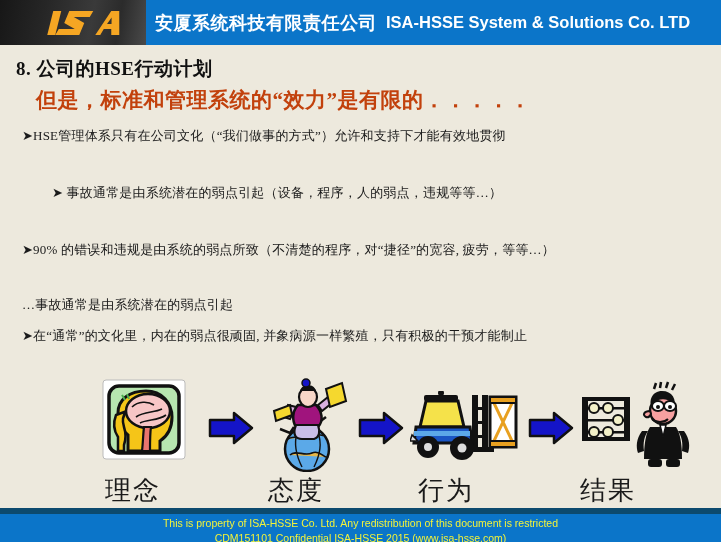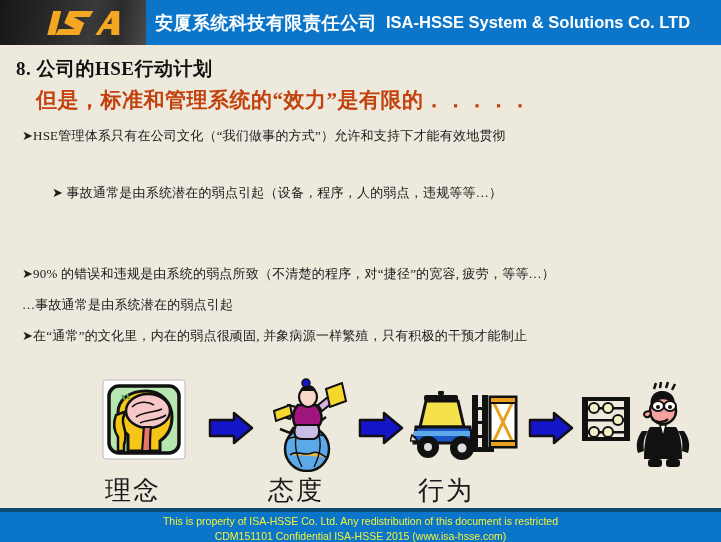--- a/index.html
+++ b/index.html
@@ -102,21 +102,21 @@
     left: 22px;
     width: 684px;
     font-family: "Liberation Serif", "DejaVu Serif", serif;
     font-size: 13px;
     color: #1A1A1A;
     line-height: 25px;
     letter-spacing: 0.2px;
   }
   .b1 { top: 78px; }
   .b2 { top: 135px; margin-left: 30px; }
-  .b3 { top: 192px; margin-top: 24px; }
+  .b3 { top: 192px; }
   .b4 { top: 247px; }
   .b5 { top: 278px; }
 
   
   .strip {
     position: absolute;
     left: 0;
     top: 332px;
     width: 721px;
     height: 100px;
@@ -154,21 +154,21 @@
   .c4 { left: 580px; }
 
   
   .footer {
     position: absolute;
     left: 0;
     top: 508px;
     width: 721px;
     height: 34px;
     background: #0B75C9;
-    border-top: 4px solid #0c4a6e;
+    border-top: 6px solid #0c4a6e;
     text-align: center;
     padding-top: 2px;
     box-sizing: border-box;
   }
   .footer-line {
     font-family: "Liberation Sans", "DejaVu Sans", sans-serif;
     font-size: 10.5px;
     color: #F3F33A;
     line-height: 15px;
     white-space: nowrap;
@@ -318,20 +318,21 @@
         <rect x="88" y="78" width="14" height="8" rx="3" fill="#111111"></rect>
       </svg>
     </div>
 
   </div>
 
   <div class="captions">
     <div class="caption c1">理念</div>
     <div class="caption c2">态度</div>
     <div class="caption c3">行为</div>
+    <div class="caption c4">结果</div>
   </div>
 
 </div>
 
 <div class="footer">
   <div class="footer-line">This is property of ISA-HSSE Co. Ltd. Any redistribution of this document is restricted</div>
   <div class="footer-line">CDM151101 Confidential   ISA-HSSE 2015  (www.isa-hsse.com)</div>
 </div>
 
 </body></html>

